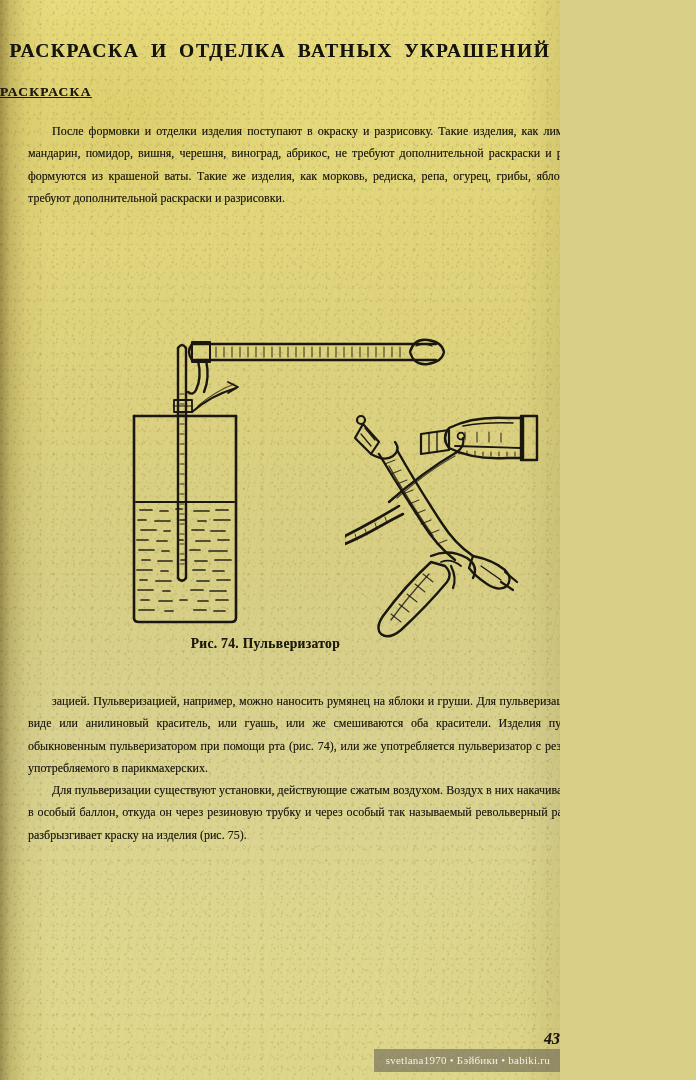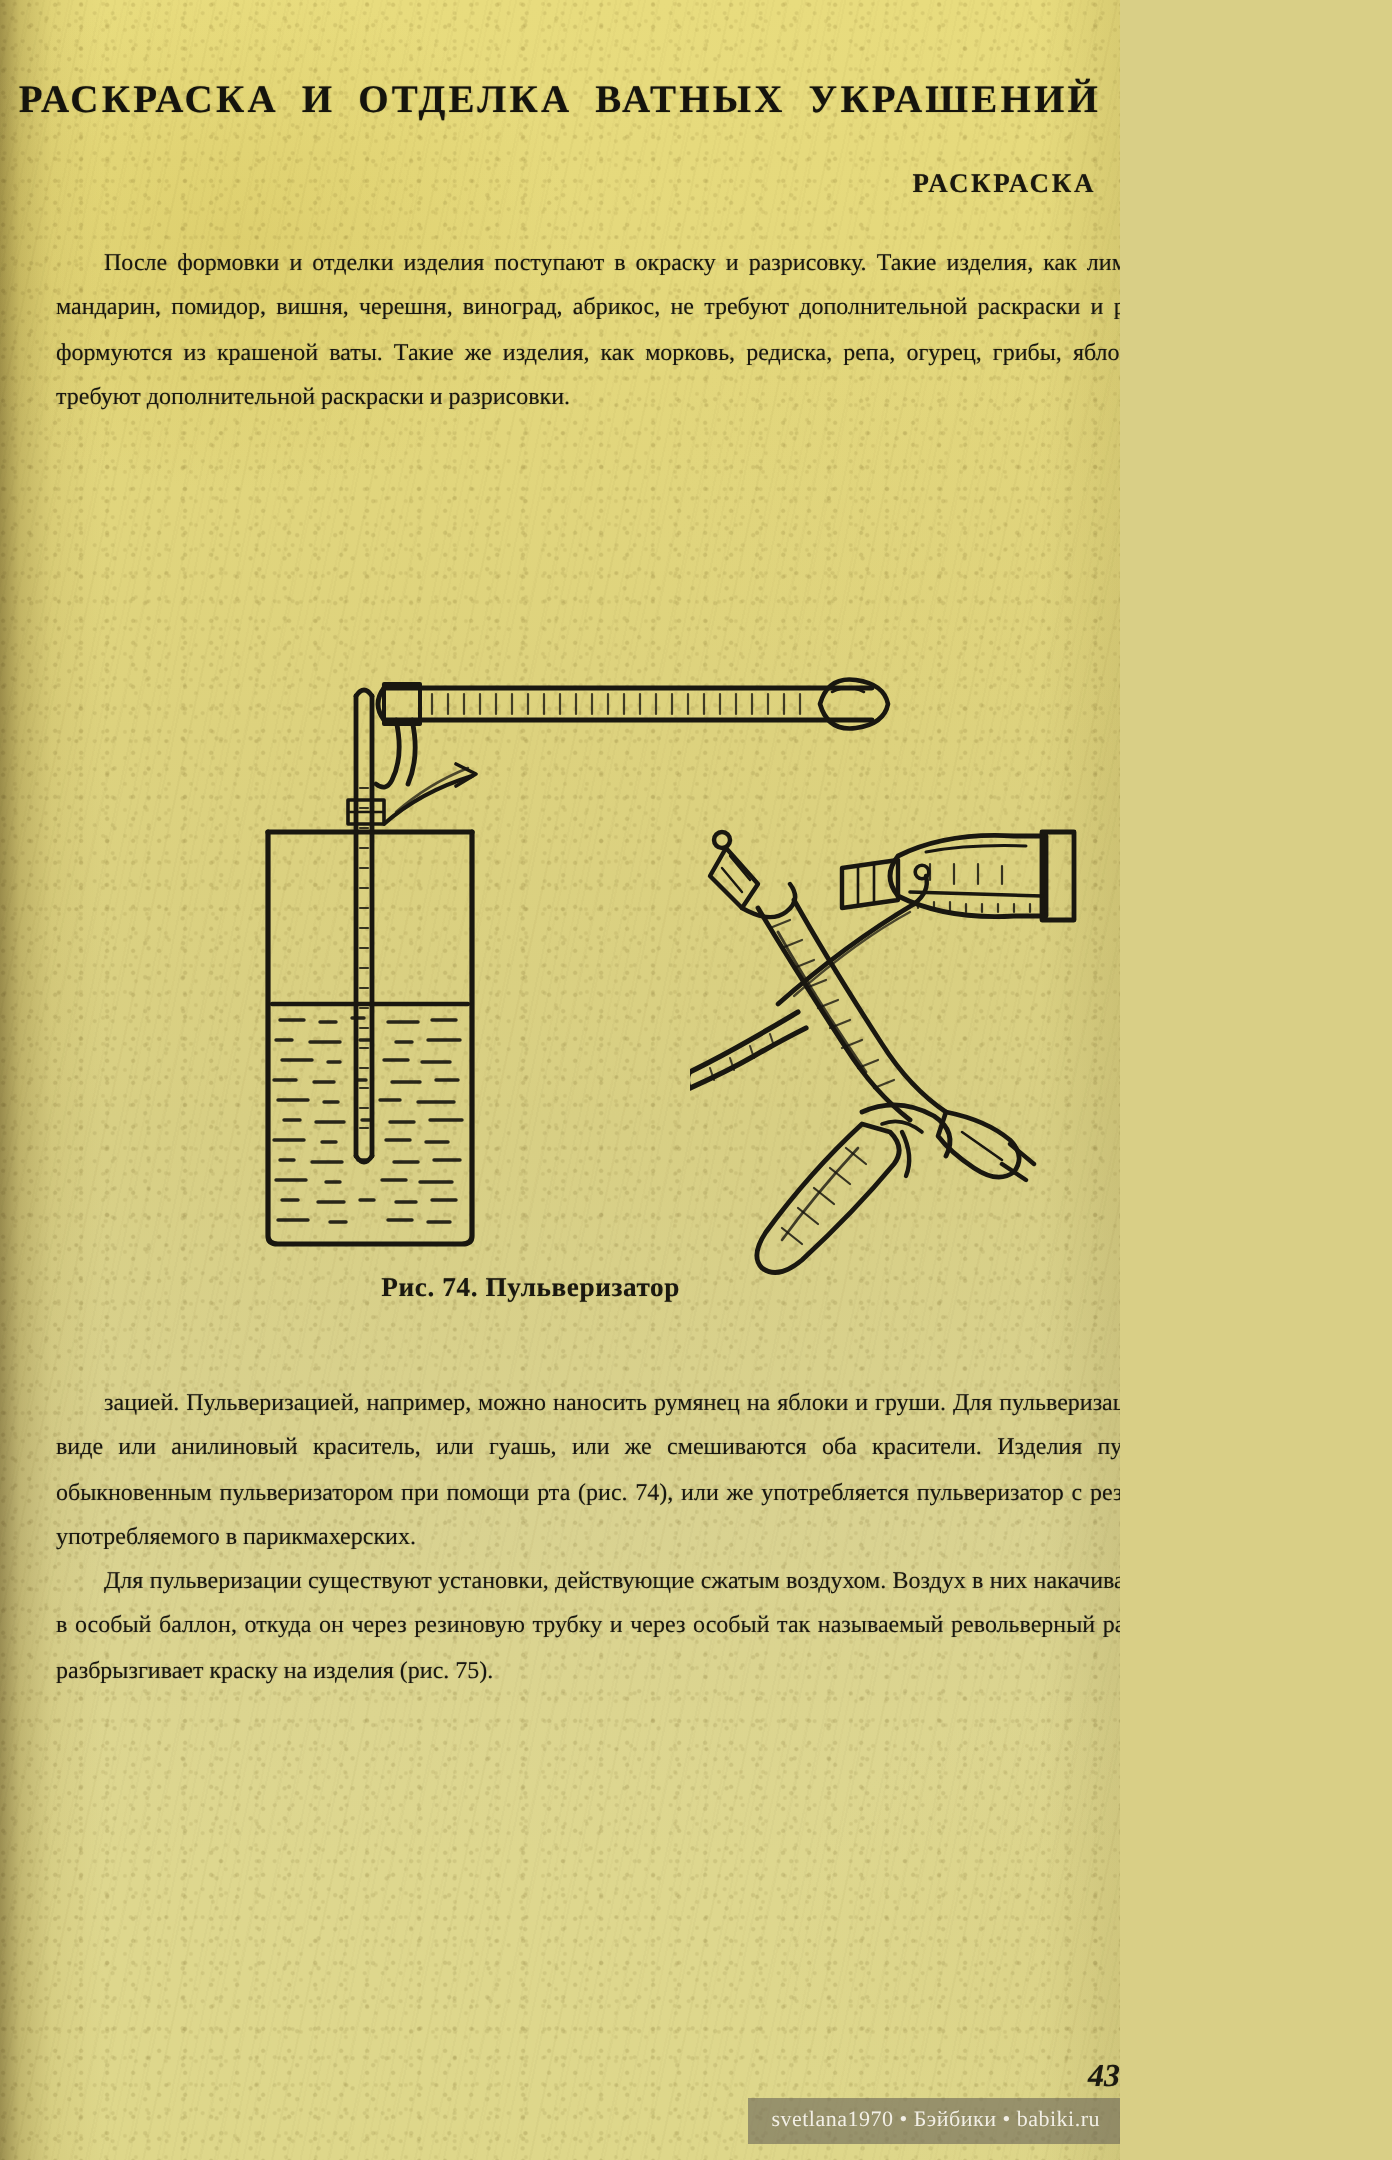--- a/index.html
+++ b/index.html
@@ -43,24 +43,25 @@
   }
 
   h1#chapter-title{
     position:absolute;left:0;right:0;top:40px;margin:0;
     text-align:center;font-size:19.5px;font-weight:bold;
     letter-spacing:1.6px;word-spacing:5px;
     color:#15140d;
     text-shadow:0 0 .6px rgba(25,22,10,.55);
   }
   h2#section-title{
-    position:absolute;left:0;right:12px;top:84px;margin:0;
-    text-align:right;font-size:13.5px;font-weight:bold;
+    position:absolute;left:0;right:0;top:84px;margin:0;
+    text-align:left;font-size:13.5px;font-weight:bold;
     letter-spacing:1.3px;color:#1a180f;
     text-shadow:0 0 .5px rgba(25,22,10,.5);
+    text-decoration:underline;
   }
 
   .body-block{
     position:absolute;left:28px;width:642px;
     text-align:justify;text-justify:inter-word;
     font-size:12px;line-height:22.3px;
     color:#191710;
     text-shadow:0 0 .55px rgba(25,22,10,.45);
     hyphens:manual;
   }

